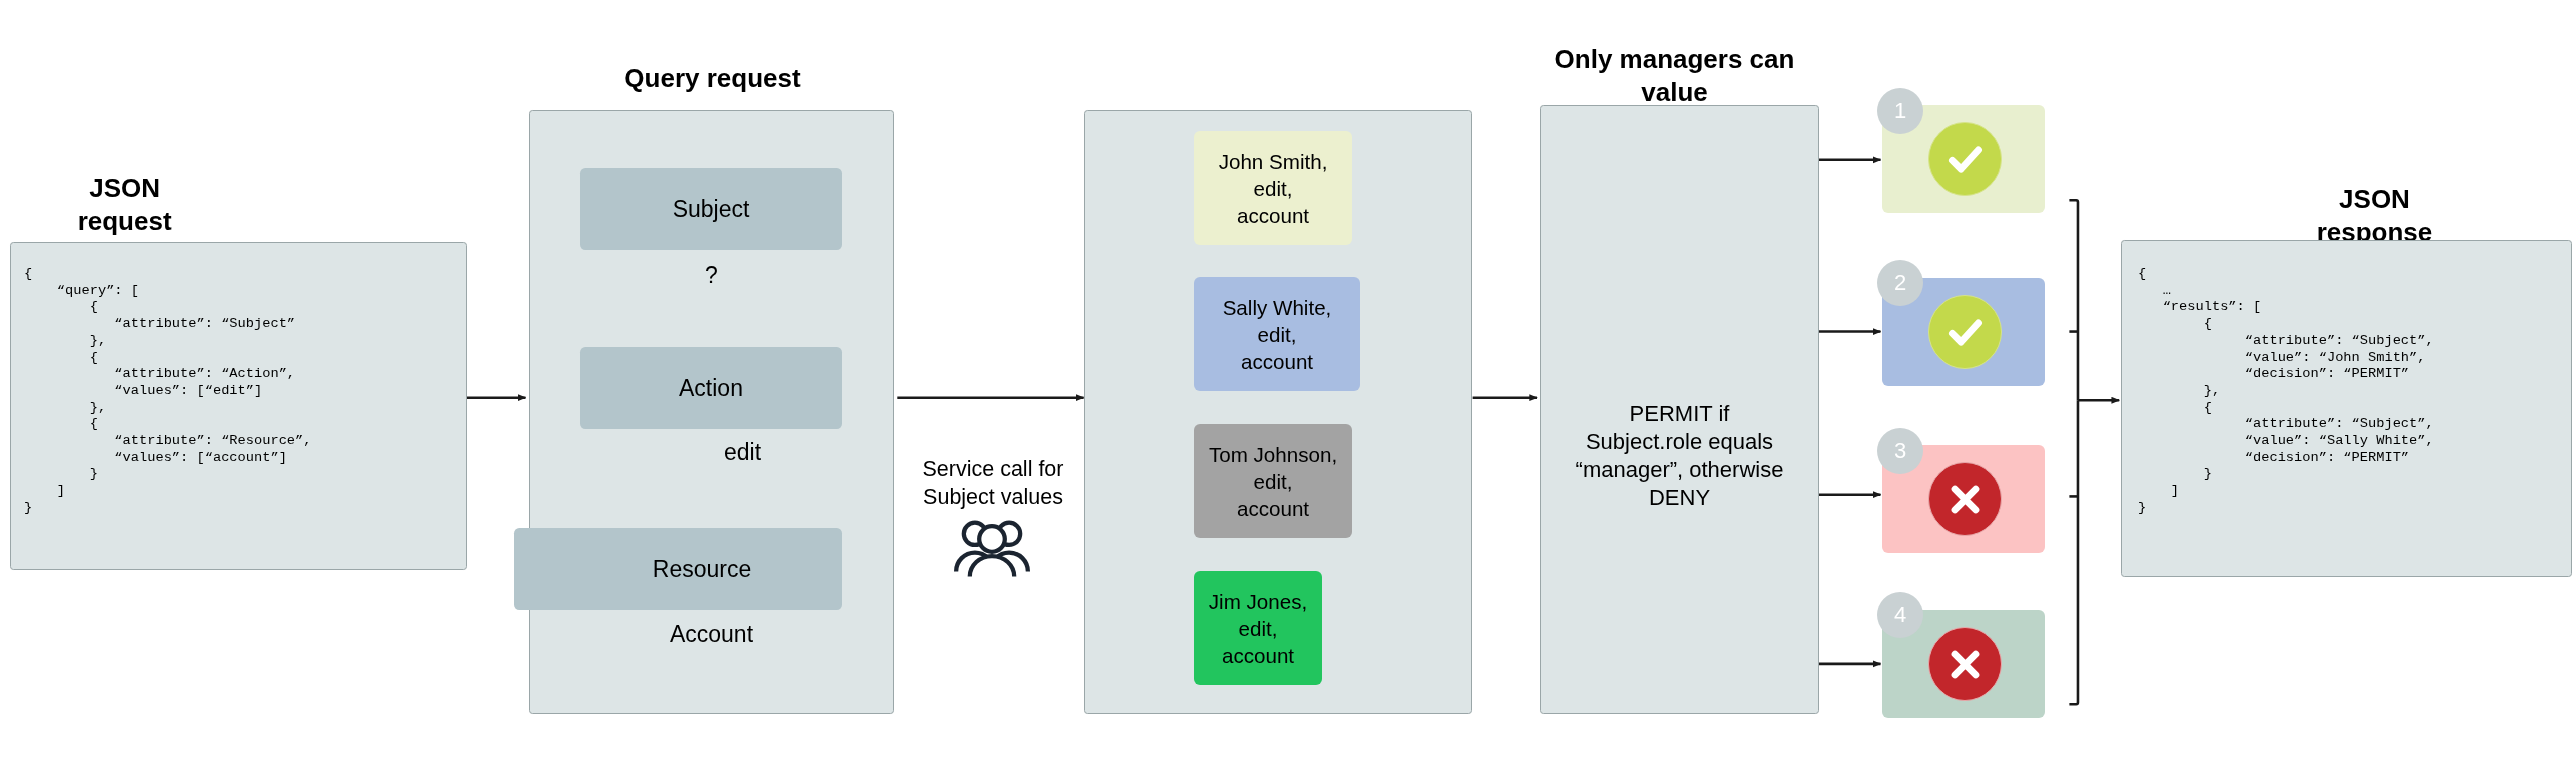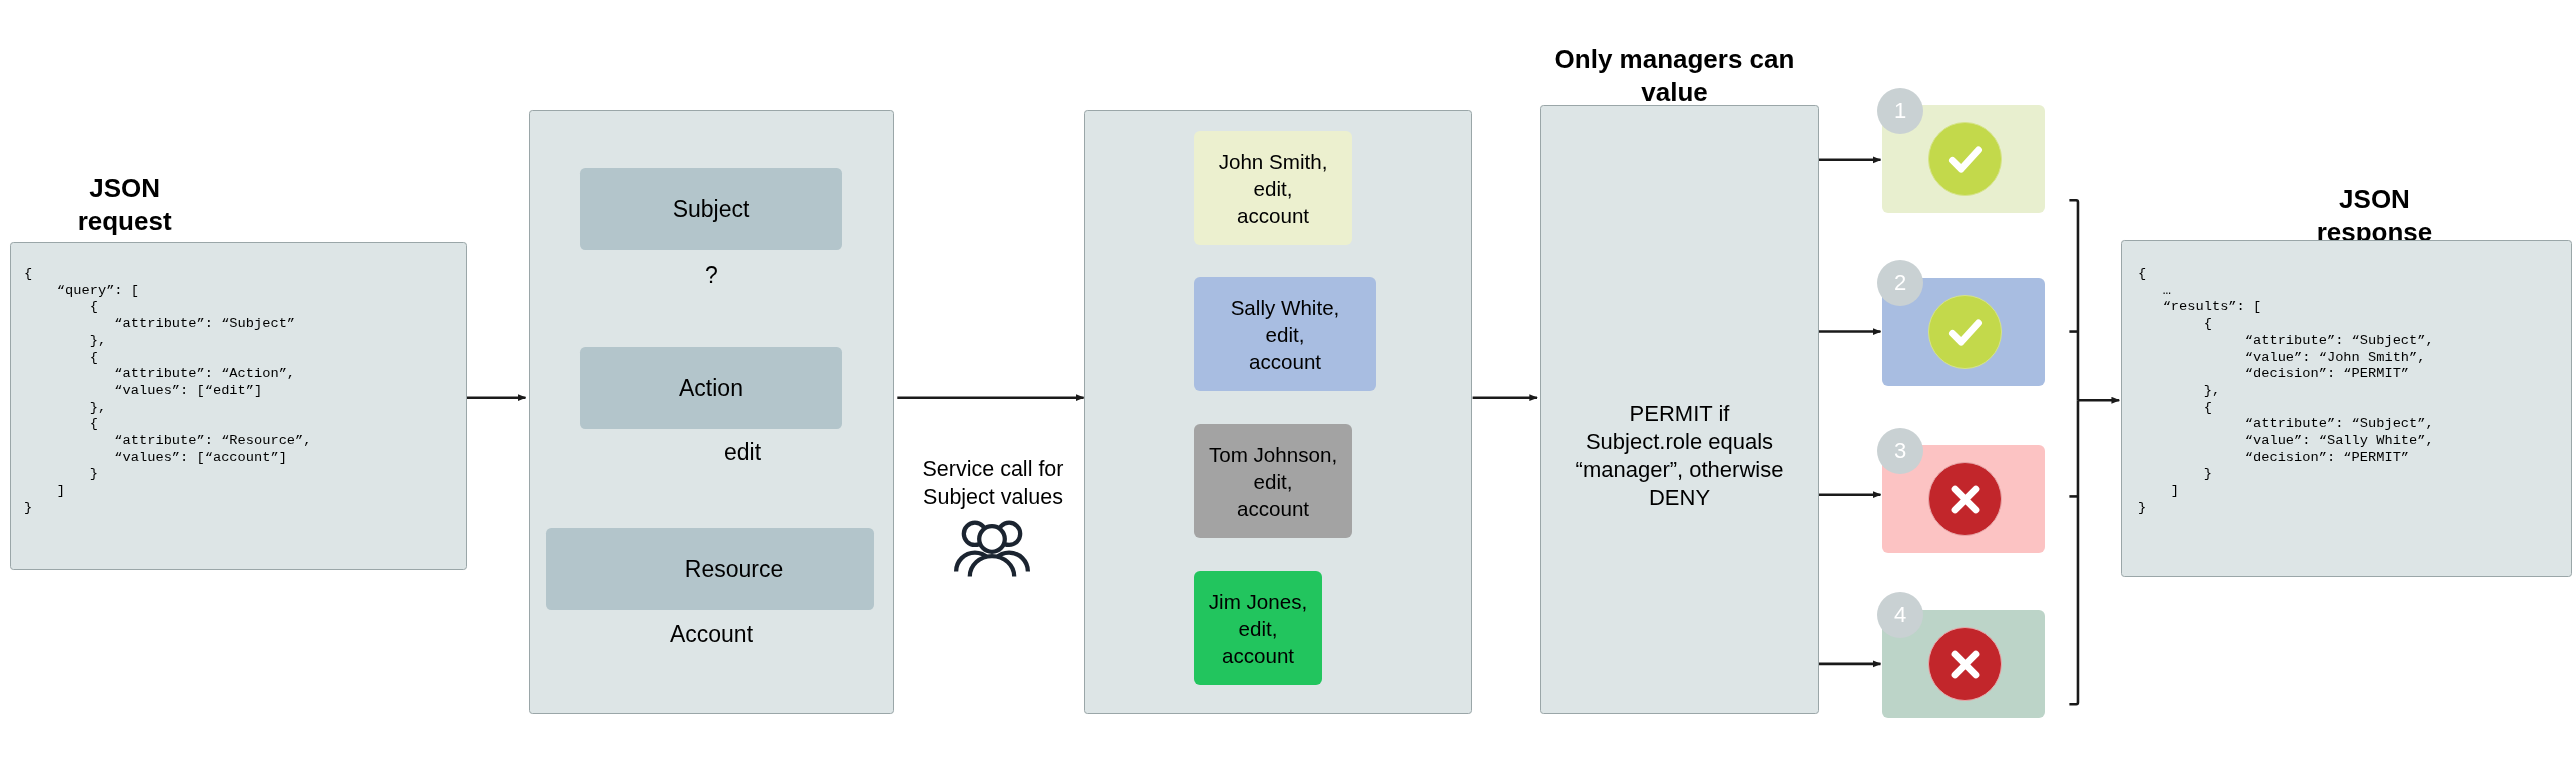--- a/index.html
+++ b/index.html
@@ -161,33 +161,34 @@
            “attribute”: “Action”,
            “values”: [“edit”]
         },
         {
            “attribute”: “Resource”,
            “values”: [“account”]
         }
     ]
 }</div>
 
+  <div class="heading" style="left:526px; top:62px; width:373px;">Query request</div>
   <div class="panel" style="left:529px; top:110px; width:365px; height:604px;"></div>
 
   <div class="field-box" style="left:580px; top:168px; width:262px; height:82px;">
     <span>Subject</span>
   </div>
   <div class="field-value" style="left:529px; top:262px; width:365px;">?</div>
 
   <div class="field-box" style="left:580px; top:347px; width:262px; height:82px;">
     <span>Action</span>
   </div>
   <div class="field-value" style="left:529px; top:439px; width:427px;">edit</div>
 
-  <div class="field-box" style="left:546px; top:528px; width:328px; height:82px;padding-left:48px;">
+  <div class="field-box" style="left:514px; top:528px; width:328px; height:82px;padding-left:48px;">
     <span>Resource</span>
   </div>
   <div class="field-value" style="left:529px; top:621px; width:365px;">Account</div>
 
   <div class="svc-label" style="left:907px; top:456px; width:172px; white-space:pre-line;">Service call for
 Subject values</div>
   <div class="svc-icon" style="left:951px; top:515px; width:82px; height:65px;">
     <svg width="82" height="65" viewBox="0 0 96 76">
       <g fill="none" stroke="#1b2430" stroke-width="5">
         <circle cx="28" cy="22" r="13"></circle>
@@ -201,21 +202,21 @@
   </div>
 
   <div class="panel" style="left:1084px; top:110px; width:388px; height:604px;"></div>
 
   <div class="combo-card" style="left:1194px; top:131px; width:158px; height:114px; background:#ecf0cf;">
     <span>John Smith,</span>
     <span>edit,</span>
     <span>account</span>
   </div>
 
-  <div class="combo-card" style="left:1194px; top:277px; width:182px; height:114px; background:#a8bde1;">
+  <div class="combo-card" style="left:1194px; top:277px; width:166px; height:114px; background:#a8bde1;">
     <span>Sally White,</span>
     <span>edit,</span>
     <span>account</span>
   </div>
 
   <div class="combo-card" style="left:1194px; top:424px; width:158px; height:114px; background:#a3a3a3;">
     <span>Tom Johnson,</span>
     <span>edit,</span>
     <span>account</span>
   </div>

